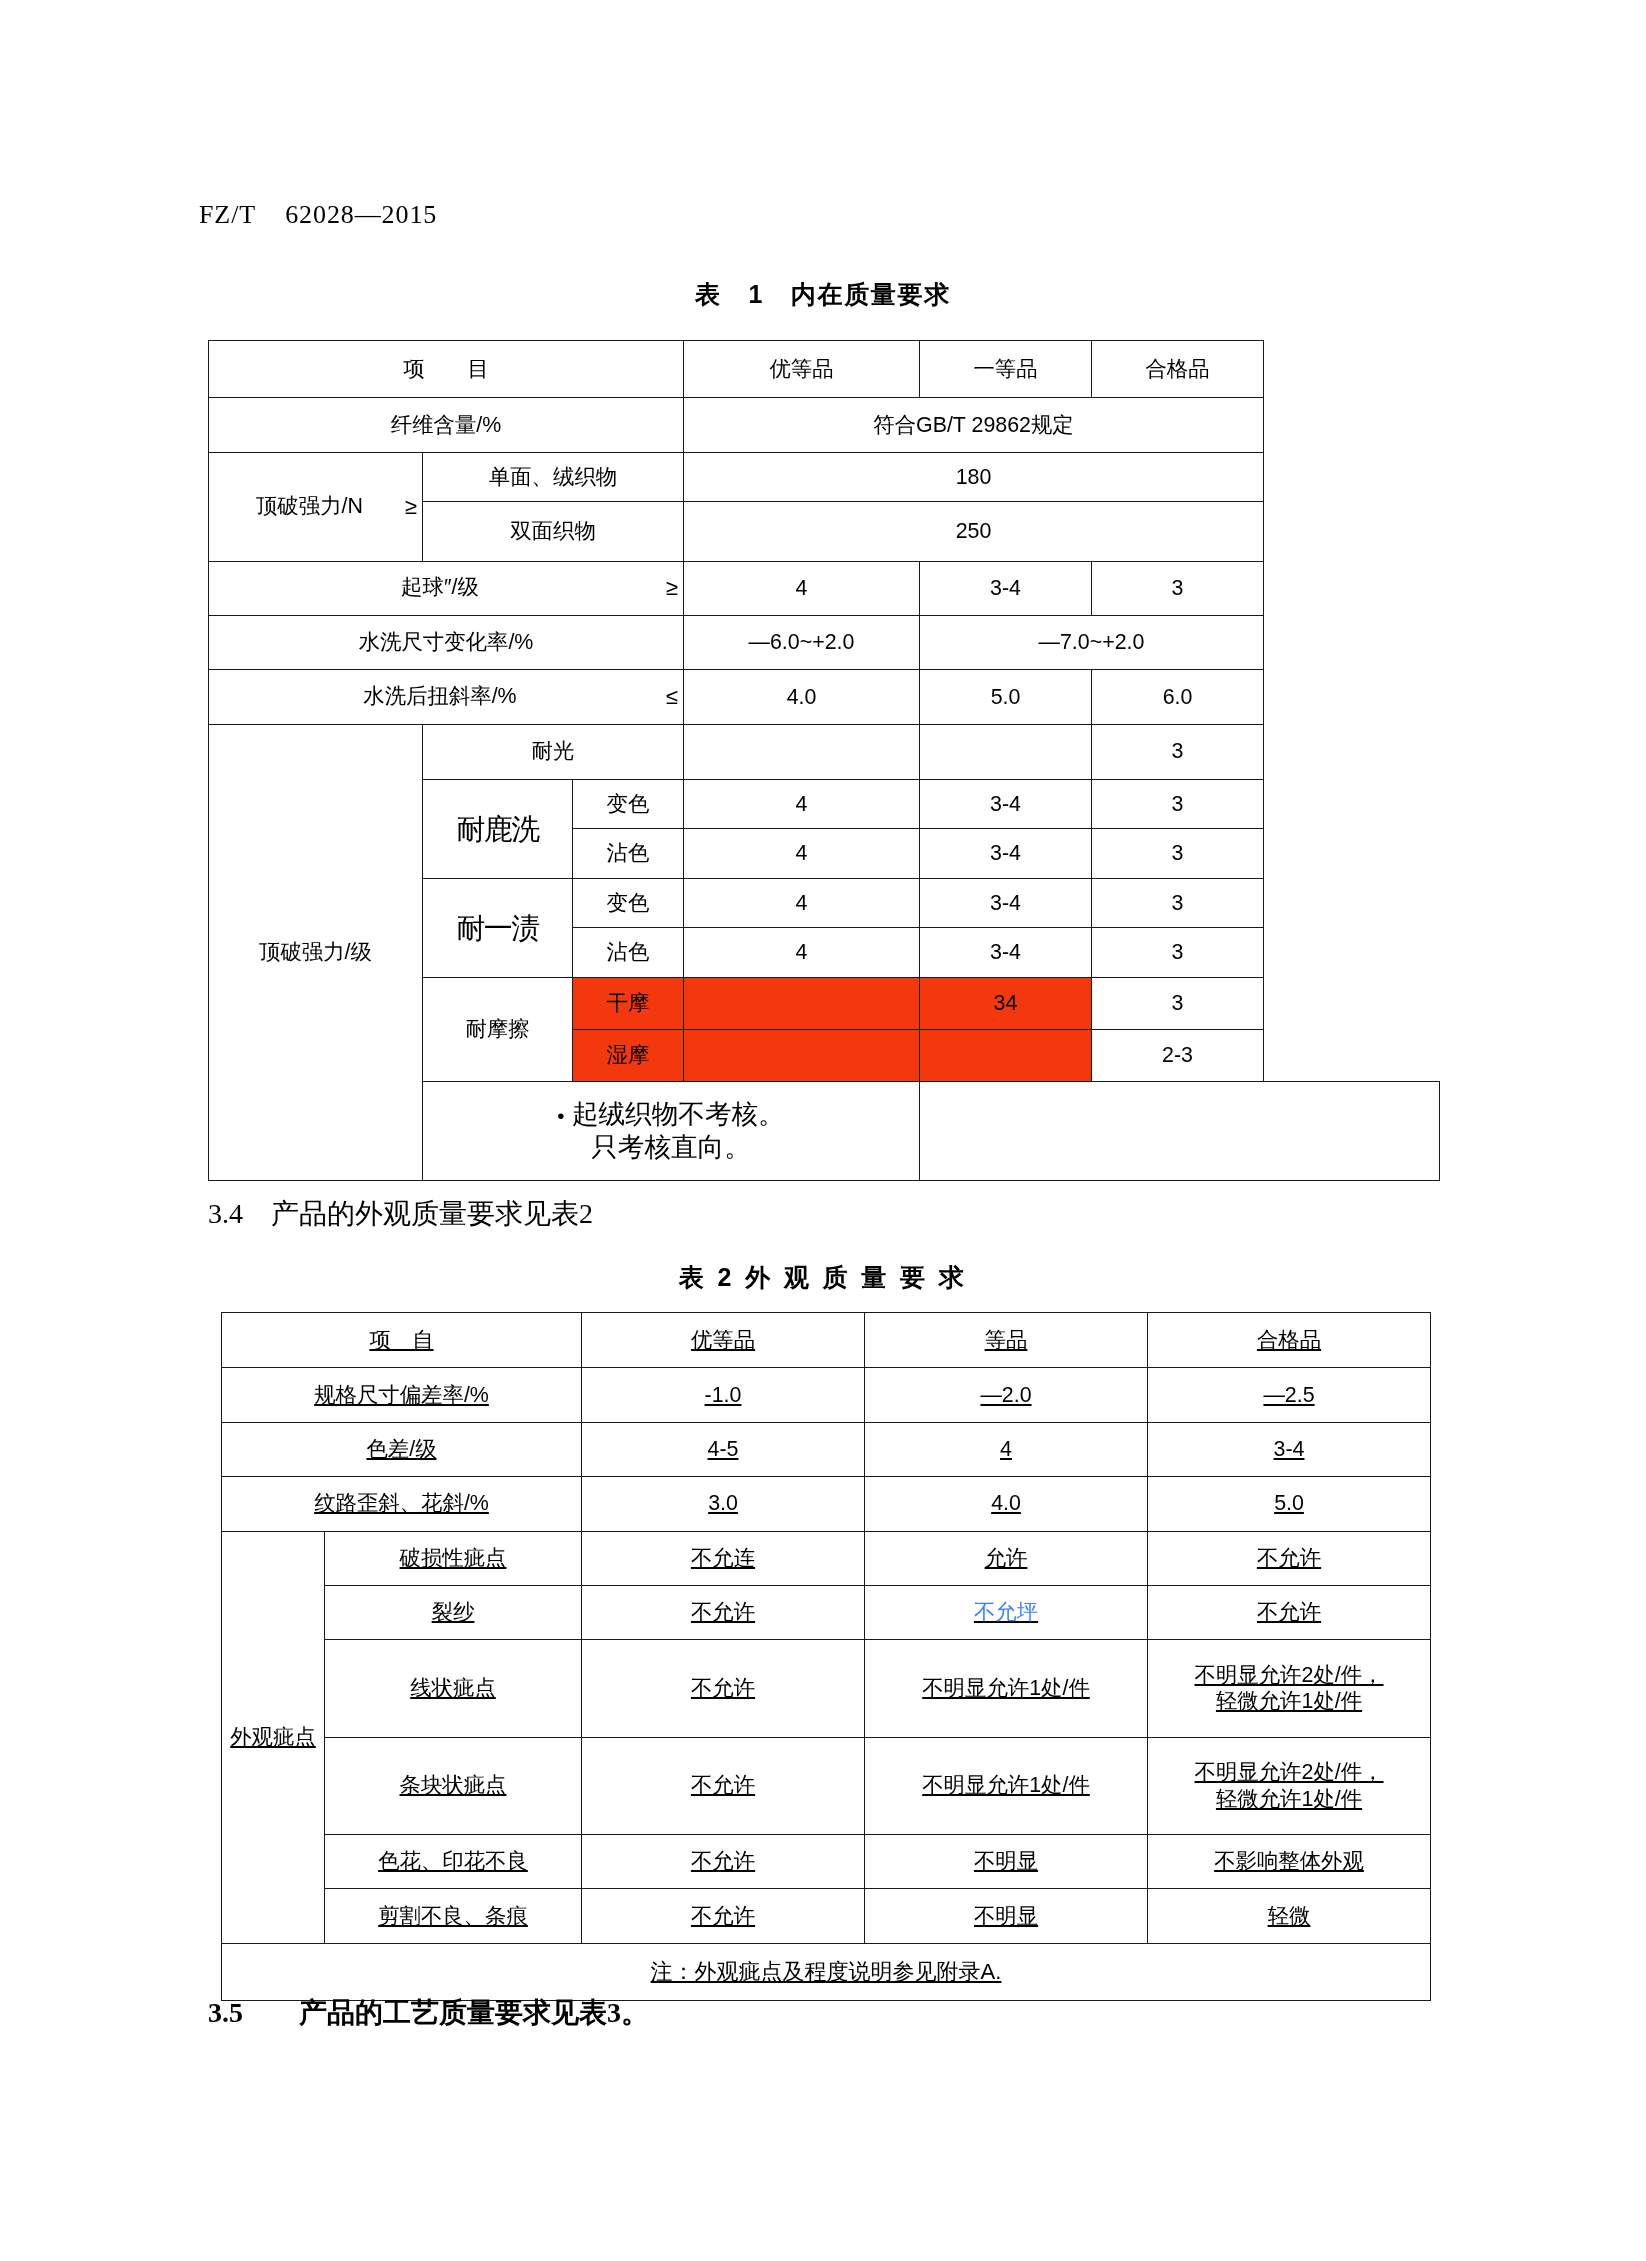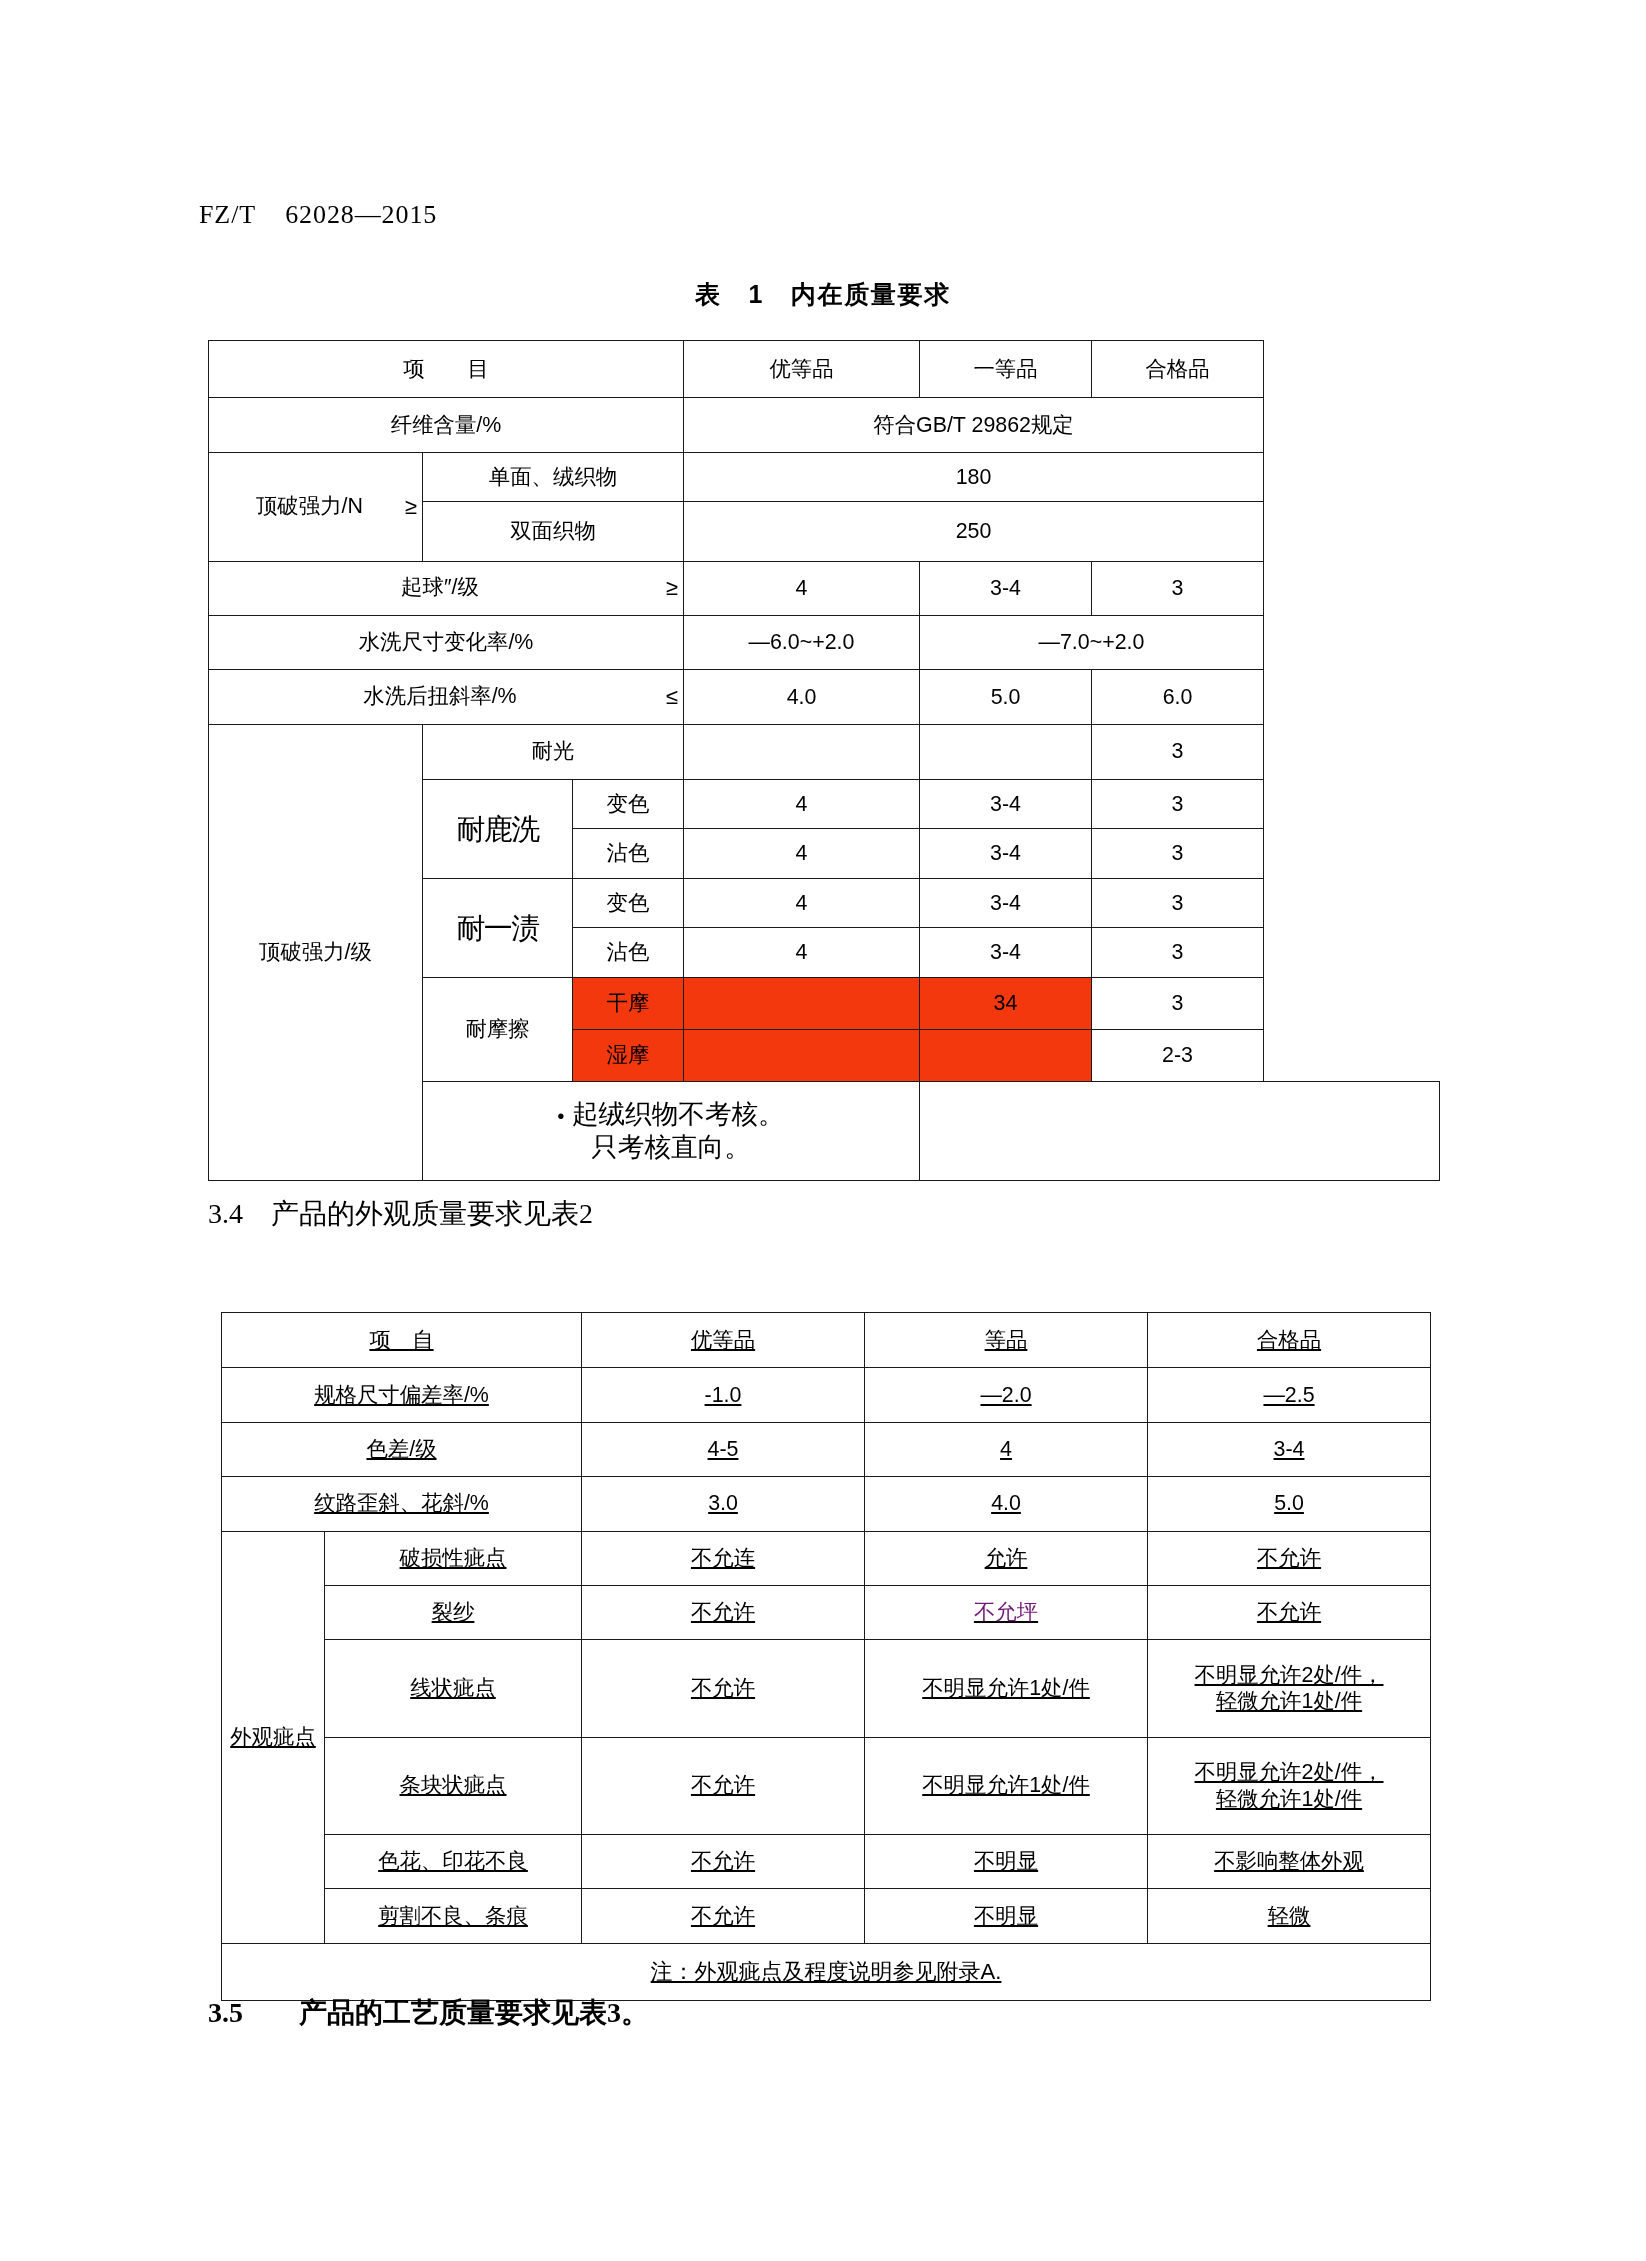--- a/index.html
+++ b/index.html
@@ -92,21 +92,21 @@
     top: 340px;
     width: 1232px;
   }
   #table1 td { height: 45px; }
 
   
   .redcell {
     background: #F2380C;
   }
   .redcell-txt { color: #000000; }
-  .red-ink { color: #701a75; }
+  .red-ink { color: #3b82f6; }
 
   
   td.bigchar {
     font-size: 29px;
     font-family: "Liberation Serif", "DejaVu Serif", serif;
     letter-spacing: -1.7px;
   }
 
   
   td.note-cell {
@@ -256,20 +256,21 @@
         <span>起绒织物不考核。</span><br>
         <span>只考核直向。</span>
       </td>
       <td class="thick-r" colspan="3"></td>
     </tr>
   </tbody>
     </table>
 
   <div class="para" id="p34">3.4　产品的外观质量要求见表2</div>
 
+  <div class="table-title" id="t2-title">表 2 外 观 质 量 要 求</div>
 
   <table class="doc-table" id="table2">
     <colgroup>
       <col style="width:103px">
       <col style="width:257px">
       <col style="width:283px">
       <col style="width:283px">
       <col style="width:283px">
     </colgroup>
 

